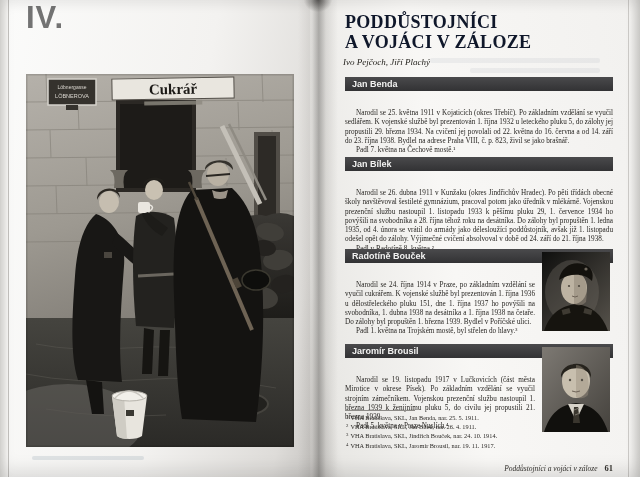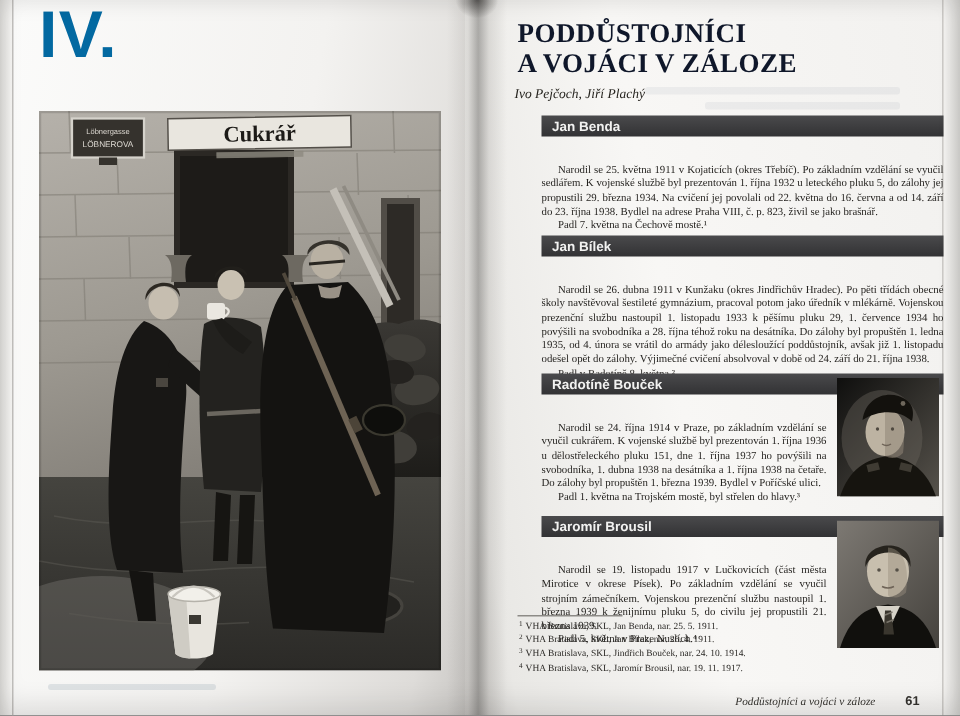--- a/index.html
+++ b/index.html
@@ -19,50 +19,50 @@
     background:radial-gradient(ellipse at center top,rgba(25,23,21,.55),transparent 72%);}
   .edge-left{position:absolute;left:0;top:0;width:8px;height:477px;
     background:linear-gradient(90deg,#e2e1de,#f6f5f3);border-right:1px solid #c2c0bd;}
   .edge-right{position:absolute;right:0;top:0;width:11px;height:477px;
     background:linear-gradient(270deg,#d9d8d5,#f3f2f0);border-left:1px solid #cbc9c6;}
   .vignette{position:absolute;inset:0;pointer-events:none;
     box-shadow:inset 0 -8px 16px rgba(0,0,0,.10), inset 0 5px 12px rgba(0,0,0,.06);}
   
   .chapter-num{position:absolute;left:26px;top:2px;
     font-family:"Liberation Sans","DejaVu Sans",sans-serif;font-weight:bold;
-    font-size:44px;line-height:1;letter-spacing:1px;color:#0369a1;}
+    font-size:31px;line-height:1;letter-spacing:1px;color:#737373;}
   .street-photo{position:absolute;left:26px;top:74px;width:268px;height:373px;display:block;}
   .photo-caption-ghost{position:absolute;left:32px;top:456px;width:112px;height:4px;
     background:rgba(165,178,190,.30);border-radius:2px;}
   .ghost-line{position:absolute;background:rgba(150,160,170,.12);border-radius:2px;pointer-events:none;}
   
   .page-title{position:absolute;left:345px;top:12px;width:268px;
     font-weight:bold;font-size:18px;line-height:20px;letter-spacing:.3px;color:#0f172a;}
   .authors{position:absolute;left:343px;top:57px;width:268px;
     font-style:italic;font-size:9px;color:#26241f;}
-  .section{position:absolute;left:361px;width:268px;}
+  .section{position:absolute;left:345px;width:268px;}
   .sec1{top:77px;} .sec2{top:157px;} .sec3{top:249px;} .sec4{top:344px;}
   .sec-bar{height:14px;box-sizing:border-box;padding:2px 0 0 7px;
     background:linear-gradient(180deg,#4a4a4c,#323234);
     font-family:"Liberation Sans","DejaVu Sans",sans-serif;font-weight:bold;
     font-size:9px;line-height:11px;color:#f2f2f1;}
   .sec-body{margin-top:18px;font-size:7.2px;line-height:9.3px;text-align:justify;color:#211f1c;}
   .sec-body p{margin:0;text-indent:11px;}
   .with-photo .sec-body{margin-right:78px;}
   .portrait{position:absolute;top:3px;right:3px;width:68px;}
   .portrait svg{display:block;width:100%;height:auto;}
   .fn-rule{position:absolute;left:345px;top:410px;width:70px;height:1px;background:#8d8b87;}
   .footnotes{position:absolute;left:345px;top:414px;width:250px;
     font-size:6.3px;line-height:8.2px;color:#2a2825;}
   .footnotes .fn{white-space:nowrap;overflow:hidden;}
   .fn-marker{display:inline-block;font-size:4.8px;position:relative;top:-2px;margin:0 2px 0 1px;}
   .page-footer{position:absolute;left:345px;top:457px;width:268px;text-align:right;color:#34322e;}
   .running-title{font-style:italic;font-size:7.5px;}
-  .page-number{font-family:Liberation Sans, sans-serif;
-    font-weight:bold;font-size:8.5px;margin-left:20px;}
+  .page-number{font-family:Liberation Serif, serif;
+    font-weight:bold;font-size:8.5px;margin-left:7px;}
 </style>
 </head>
 <body>
 
 <div id="stage">
 
   <div class="sheet-left"></div>
   <div class="sheet-right"></div>
   <div class="edge-left"></div>
   <div class="edge-right"></div>

